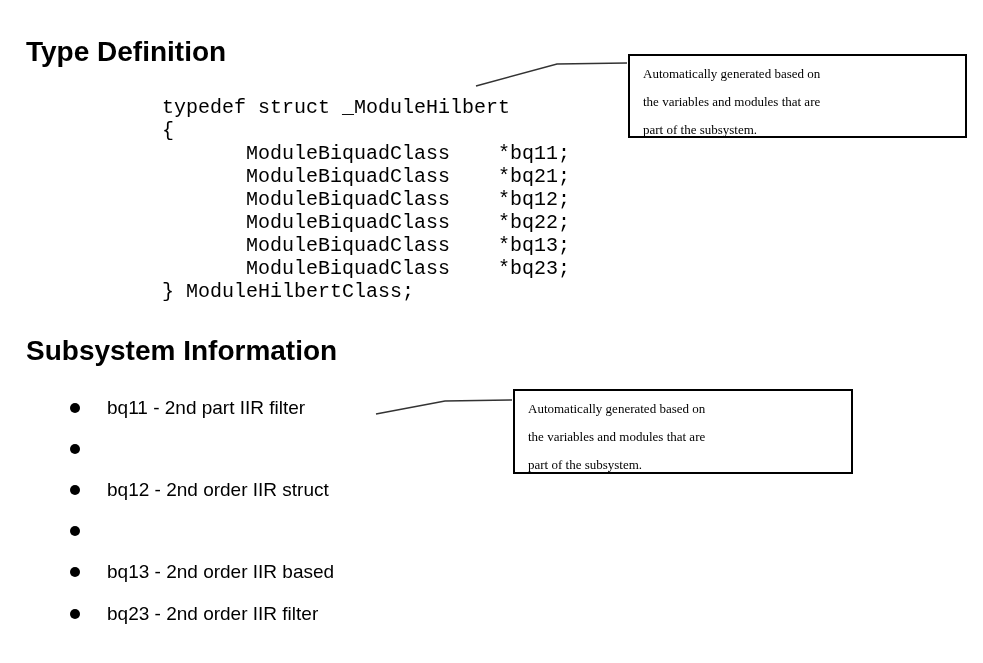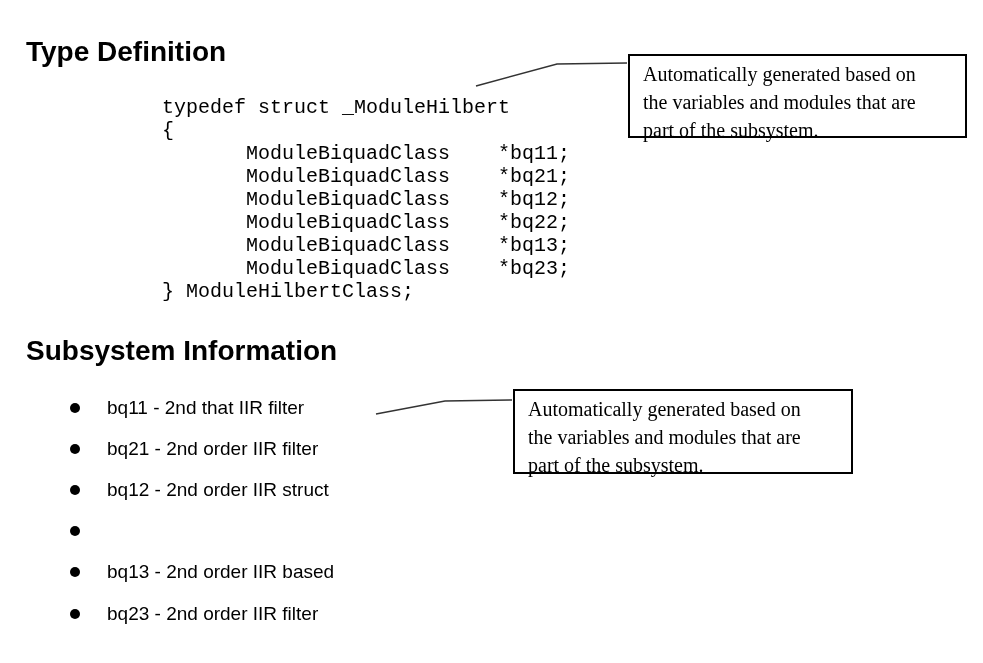--- a/index.html
+++ b/index.html
@@ -34,21 +34,21 @@
     line-height: 23px;
     color: #000000;
     white-space: pre;
   }
   .callout {
     position: absolute;
     border: 2px solid #000000;
     background: #ffffff;
     padding: 4px 4px 0 13px;
     font-family: "Liberation Serif", serif;
-    font-size: 20px;
+    font-size: 13px;
     line-height: 28px;
     color: #000000;
   }
   .callout .callout-line { white-space: nowrap; }
   .callout.c1 { left: 628px; top: 54px;  width: 339px; height: 84px; }
   .callout.c2 { left: 513px; top: 389px; width: 340px; height: 85px; }
   .connector-overlay {
     position: absolute;
     left: 0; top: 0;
     width: 983px; height: 663px;
@@ -110,25 +110,24 @@
     <div class="callout-line">Automatically generated based on</div>
     <div class="callout-line">the variables and modules that are</div>
     <div class="callout-line">part of the subsystem.</div>
   </div>
 
   <div class="heading h-subsys">Subsystem Information</div>
 
   <div class="bullet-list">
     <div class="bullet-row">
       <span class="bullet-dot"></span>
-      <span class="bullet-label">bq11 - 2nd that IIR filter</span>
+      <span class="bullet-label">bq11 - 2nd part IIR filter</span>
     </div>
     <div class="bullet-row">
       <span class="bullet-dot"></span>
-      <span class="bullet-label">bq21 - 2nd order IIR filter</span>
     </div>
     <div class="bullet-row">
       <span class="bullet-dot"></span>
       <span class="bullet-label">bq12 - 2nd order IIR struct</span>
     </div>
     <div class="bullet-row">
       <span class="bullet-dot"></span>
     </div>
     <div class="bullet-row">
       <span class="bullet-dot"></span>

